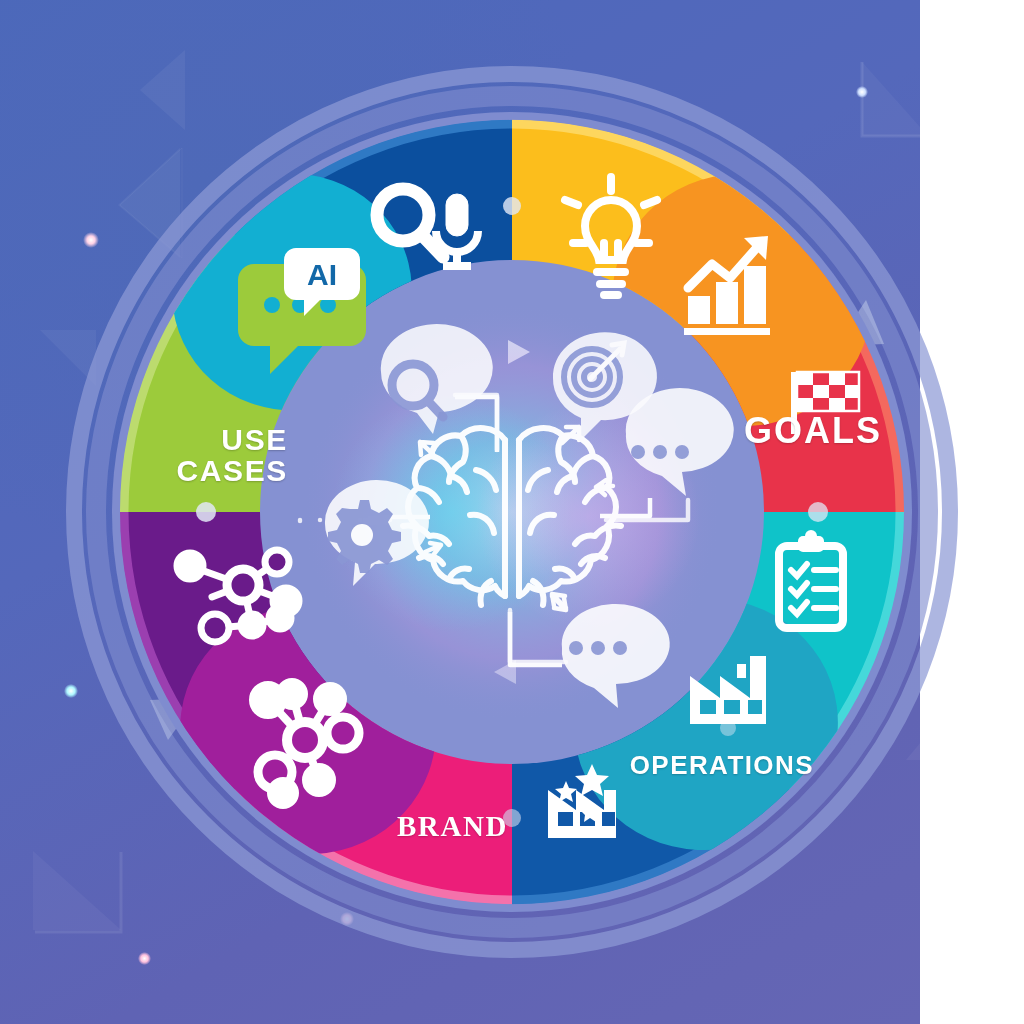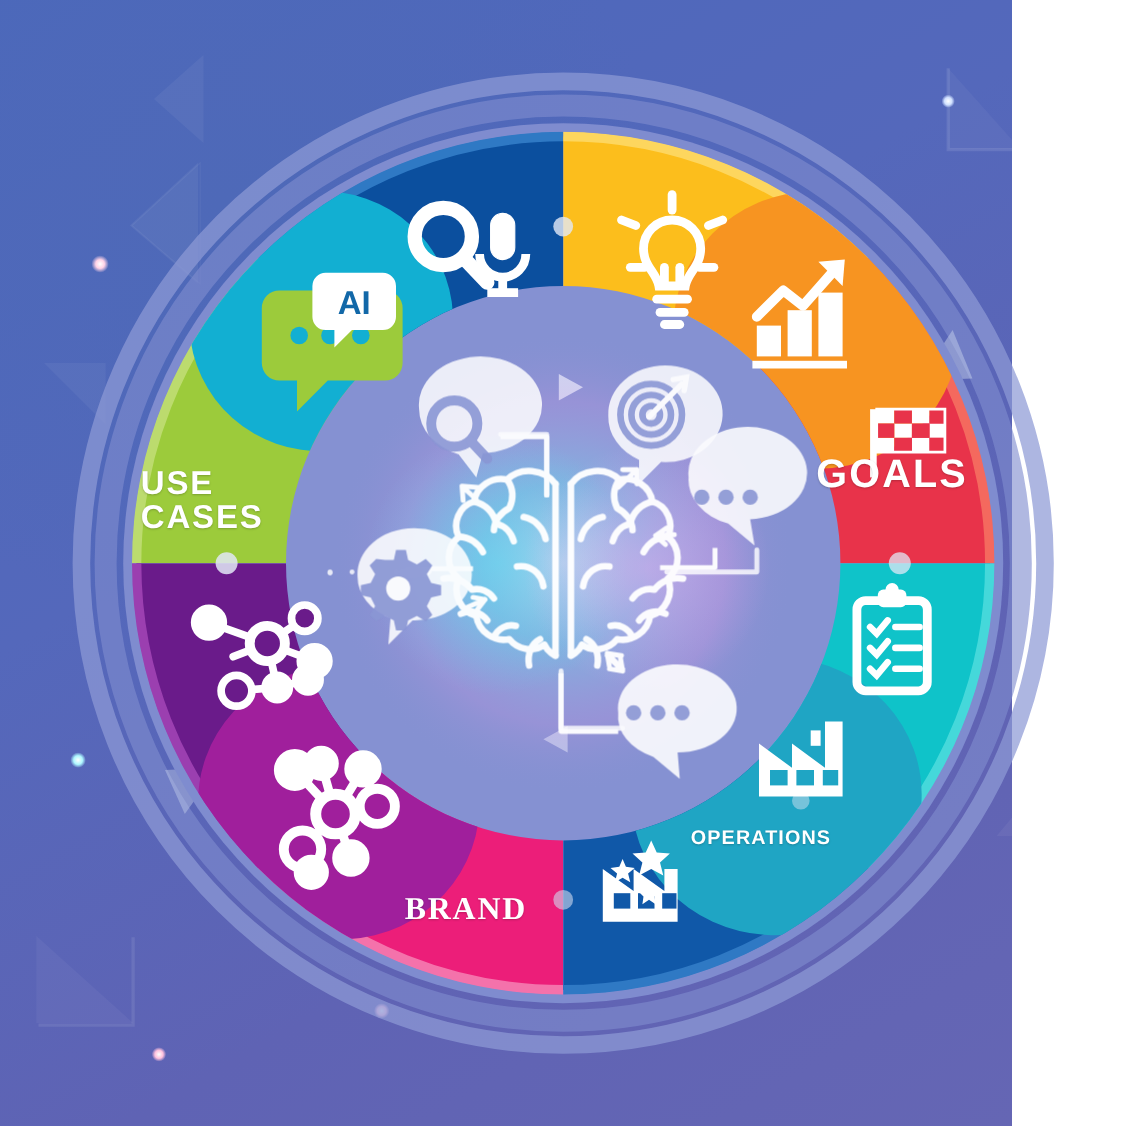--- a/index.html
+++ b/index.html
@@ -11,21 +11,21 @@
   #stage {
     position: relative; width: 920px; height: 1024px;
     background:
       radial-gradient(ellipse 70% 60% at 22% 18%, #4e69b8 0%, rgba(78,105,184,0) 62%),
       linear-gradient(150deg, #4b68bb 0%, #5468bb 38%, #5f63b4 70%, #6566b4 100%);
   }
   .glowdot { position: absolute; border-radius: 50%; pointer-events: none; }
   svg.layer { position: absolute; left: 0; top: 0; width: 1024px; height: 1024px; }
   .seglabel {
     position: absolute; color: #ffffff; font-weight: 700;
-    letter-spacing: 0.055em; text-align: left; line-height: 1.03;
+    letter-spacing: 0.055em; text-align: right; line-height: 1.03;
     text-shadow: 0 1px 2px rgba(0,0,0,0.22); pointer-events: none;
     white-space: pre-line;
   }
 </style>
 </head>
 <body>
 
 <div id="stage">
 
   <svg class="layer" viewBox="0 0 1024 1024">
@@ -517,17 +517,17 @@
         <circle cx="620" cy="648" r="7" fill="#8a96d4" opacity="0.9"></circle>
       </g>
     </g>
   </svg>
 
   <div class="seglabel" style="left:128px;top:425px;width:160px;font-size:30px;">USE
 CASES</div>
 
   <div class="seglabel" style="left:742px;top:412px;width:140px;font-size:36px;">GOALS</div>
 
-  <div class="seglabel" style="left:628px;top:752px;width:186px;font-size:18px;">OPERATIONS</div>
+  <div class="seglabel" style="left:628px;top:752px;width:186px;font-size:26px;">OPERATIONS</div>
 
   <div class="seglabel" style="left:368px;top:812px;width:140px;font-size:29px;font-family:Liberation Serif, serif;">BRAND</div>
 
 </div>
 
 </body></html>

